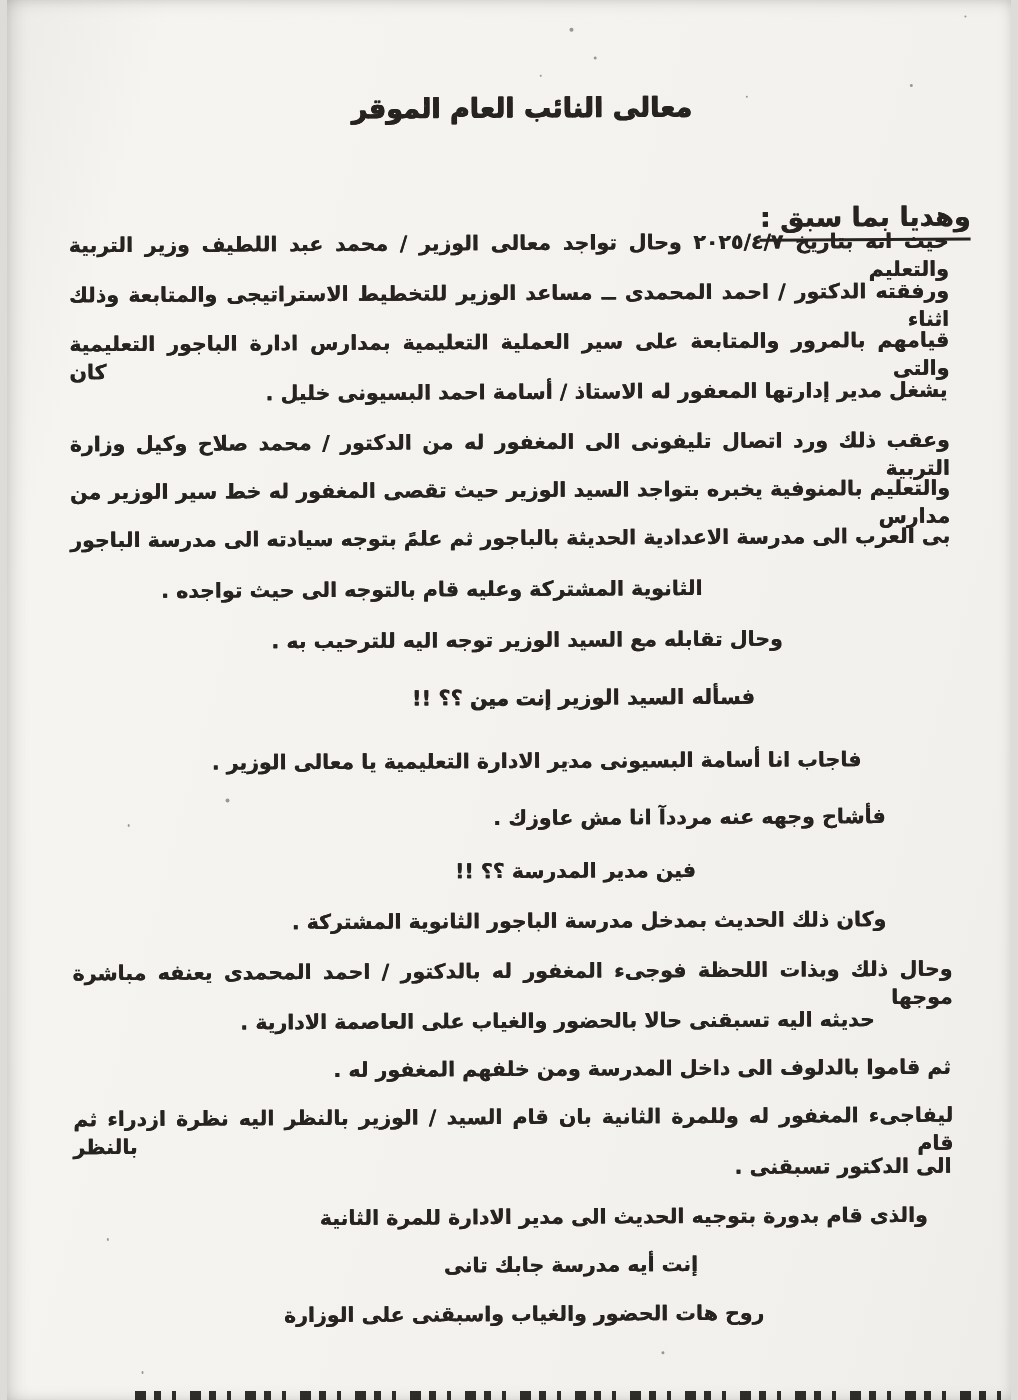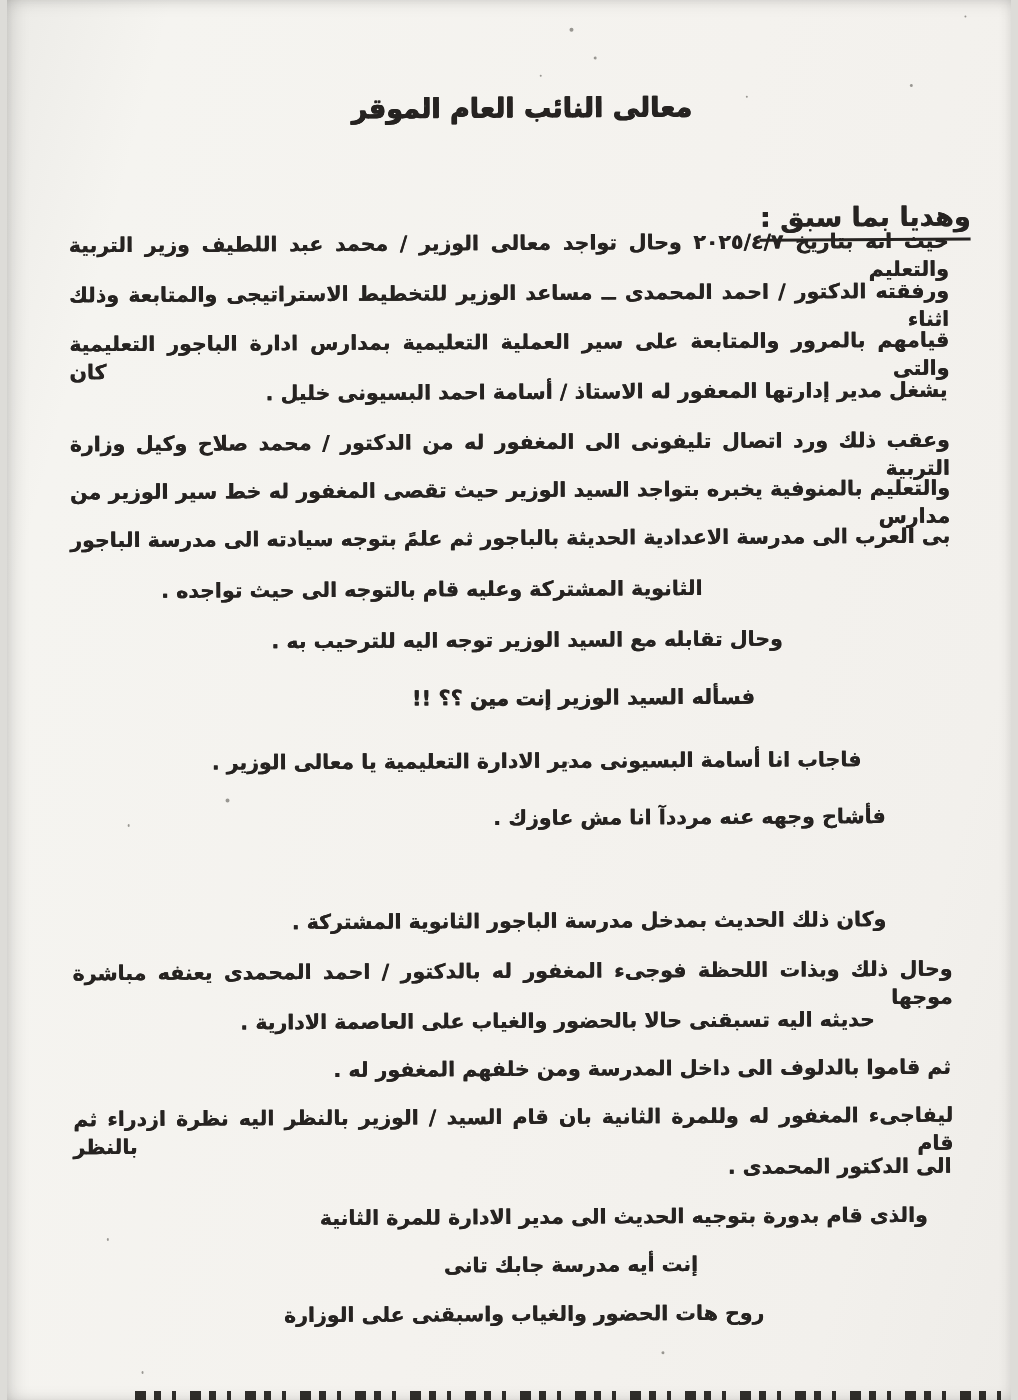--- a/index.html
+++ b/index.html
@@ -70,26 +70,27 @@
     <div class="line justify" style="top:429px">وعقب ذلك ورد اتصال تليفونى الى المغفور له من الدكتور / محمد صلاح وكيل وزارة التربية</div>
     <div class="line justify" style="top:477px">والتعليم بالمنوفية يخبره بتواجد السيد الوزير حيث تقصى المغفور له خط سير الوزير من مدارس</div>
     <div class="line justify" style="top:525px">بى العرب الى مدرسة الاعدادية الحديثة بالباجور ثم علمً بتوجه سيادته الى مدرسة الباجور</div>
     <div class="line" style="top:576px;right:308px">الثانوية المشتركة وعليه قام بالتوجه الى حيث تواجده .</div>
     <div class="line" style="top:627px;right:228px">وحال تقابله مع السيد الوزير توجه اليه للترحيب به .</div>
 
     <div class="line q" style="top:684px;right:256px"><span>فسأله السيد الوزير </span><span class="emph">إنت مين</span><span> ؟؟ !!</span></div>
 
     <div class="line" style="top:748px;right:150px">فاجاب انا أسامة البسيونى مدير الادارة التعليمية يا معالى الوزير .</div>
     <div class="line" style="top:805px;right:126px">فأشاح وجهه عنه مرددآ انا مش عاوزك .</div>
+    <div class="line" style="top:858px;right:316px">فين مدير المدرسة ؟؟ !!</div>
     <div class="line" style="top:908px;right:126px">وكان ذلك الحديث بمدخل مدرسة الباجور الثانوية المشتركة .</div>
     <div class="line justify" style="top:958px">وحال ذلك وبذات اللحظة فوجىء المغفور له بالدكتور / احمد المحمدى يعنفه مباشرة موجها</div>
     <div class="line" style="top:1008px;right:138px">حديثه اليه تسبقنى حالا بالحضور والغياب على العاصمة الادارية .</div>
     <div class="line" style="top:1056px;right:62px">ثم قاموا بالدلوف الى داخل المدرسة ومن خلفهم المغفور له .</div>
     <div class="line justify" style="top:1104px">ليفاجىء المغفور له وللمرة الثانية بان قام السيد / الوزير بالنظر اليه نظرة ازدراء ثم قام بالنظر</div>
-    <div class="line" style="top:1155px;right:62px">الى الدكتور المحمدى .</div>
+    <div class="line" style="top:1155px;right:62px">الى الدكتور تسبقنى .</div>
     <div class="line" style="top:1204px;right:86px">والذى قام بدورة بتوجيه الحديث الى مدير الادارة للمرة الثانية</div>
     <div class="line" style="top:1252px;right:316px">إنت أيه مدرسة جابك تانى</div>
     <div class="line" style="top:1301px;right:250px">روح هات الحضور والغياب واسبقنى على الوزارة</div>
 
     <div class="speck" style="left:566px;top:28px;width:4px;height:4px"></div>
     <div class="speck" style="left:590px;top:57px;width:3px;height:3px"></div>
     <div class="speck" style="left:536px;top:75px;width:2px;height:2px"></div>
     <div class="speck" style="left:420px;top:104px;width:2px;height:3px"></div>
     <div class="speck" style="left:742px;top:97px;width:2px;height:2px"></div>
     <div class="speck" style="left:906px;top:86px;width:3px;height:3px"></div>

